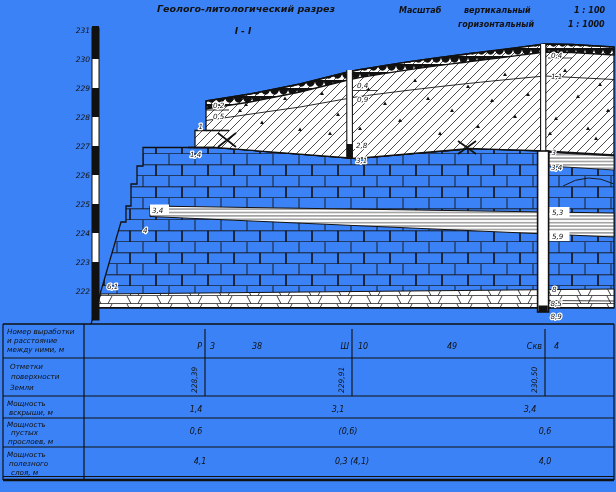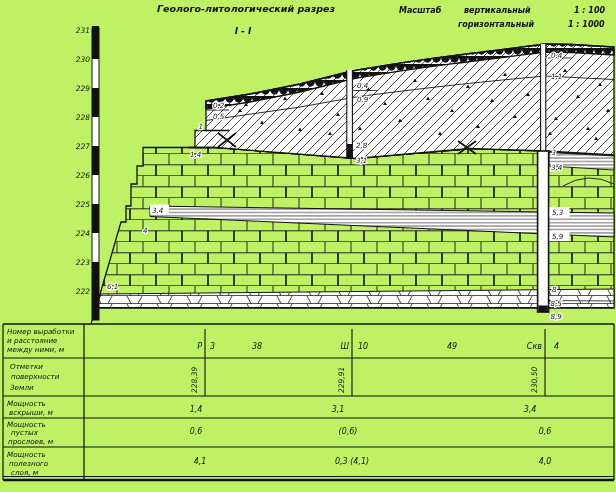--- a/index.html
+++ b/index.html
@@ -1,16 +1,16 @@
 <!DOCTYPE html>
 <html><head>
 <meta charset="utf-8">
 <style>
   html,body{margin:0;padding:0;background:#fff;}
-  .page{position:relative;width:616px;height:492px;background:#bef264;overflow:hidden;}
+  .page{position:relative;width:616px;height:492px;background:#3b82f6;overflow:hidden;}
   svg text{font-family:"DejaVu Sans","Liberation Sans",sans-serif;font-style:italic;fill:#111;}
   .h{paint-order:stroke;stroke:#fff;stroke-width:2.4px;stroke-linejoin:round;}
   .b{font-weight:600;}
   .fs7{font-size:7.2px;}
   .fs75{font-size:7.5px;}
   .fs8{font-size:8px;}
   .fs9{font-size:9px;}
   .fs95{font-size:9.5px;}
 </style>
 </head>

